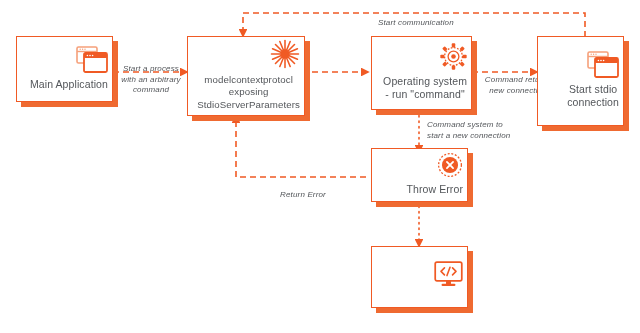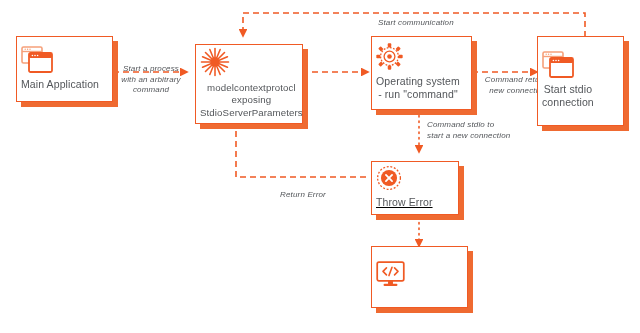--- a/index.html
+++ b/index.html
@@ -20,21 +20,21 @@
 
   
   .node {
     position: absolute;
     box-sizing: border-box;
     background: #ffffff;
     border: 1.6px solid #f05a24;
     box-shadow: 5px 5px 0 0 #ef6a31;
     display: flex;
     flex-direction: column;
-    align-items: flex-start;
+    align-items: flex-end;
     justify-content: center;
     padding: 6px 4px 8px 4px;
   }
   .node-icon {
     display: block;
     line-height: 0;
     margin-bottom: 5px;
   }
   .node-label {
     color: #53565a;
@@ -115,21 +115,21 @@
 
   <div class="edge-label center" style="left:112px; top:32px; width:78px;">Start a process
 with an arbitrary
 command</div>
 
   <div class="edge-label left" style="left:378px; top:18px; width:160px;">Start communication</div>
 
   <div class="edge-label center" style="left:466px; top:43px; width:104px;">Command returns
 new connection</div>
 
-  <div class="edge-label left" style="left:427px; top:120px; width:115px;">Command stdio to
+  <div class="edge-label left" style="left:427px; top:120px; width:115px;">Command system to
 start a new connection</div>
 
   <div class="edge-label center" style="left:243px; top:158px; width:120px;font-style:italic;">Return Error</div>
 
   <div class="node" style="left:16px; top:36px; width:97px; height:66px;">
     <span class="node-icon">
       <svg width="32" height="27" viewBox="0 0 32 27" xmlns="http://www.w3.org/2000/svg">
         <rect x="1" y="1" width="20" height="16" rx="1.5" fill="#ffffff" stroke="#f6a07a" stroke-width="1.6"></rect>
         <line x1="1" y1="5.5" x2="21" y2="5.5" stroke="#f6a07a" stroke-width="1.4"></line>
         <circle cx="4.2" cy="3.3" r="0.7" fill="#f6a07a"></circle>
@@ -138,21 +138,21 @@
         <rect x="8" y="7" width="23" height="19" rx="1.5" fill="#ffffff" stroke="#f05a24" stroke-width="1.8"></rect>
         <rect x="8" y="7" width="23" height="5" rx="1.5" fill="#f05a24"></rect>
         <circle cx="11.4" cy="9.5" r="0.8" fill="#ffffff"></circle>
         <circle cx="14.0" cy="9.5" r="0.8" fill="#ffffff"></circle>
         <circle cx="16.6" cy="9.5" r="0.8" fill="#ffffff"></circle>
       </svg>
     </span>
     <span class="node-label">Main Application</span>
   </div>
 
-  <div class="node" style="left:187px; top:44px; width:108px; height:80px;margin-left:8px;">
+  <div class="node" style="left:187px; top:36px; width:118px; height:80px;">
     <span class="node-icon">
       <svg width="30" height="30" viewBox="0 0 40 40" xmlns="http://www.w3.org/2000/svg">
         <g stroke="#f05a24" stroke-width="2.1" stroke-linecap="round">
           <line x1="20" y1="20" x2="20" y2="2"></line>
           <line x1="20" y1="20" x2="26.9" y2="3.4"></line>
           <line x1="20" y1="20" x2="32.7" y2="7.3"></line>
           <line x1="20" y1="20" x2="36.6" y2="13.1"></line>
           <line x1="20" y1="20" x2="38" y2="20"></line>
           <line x1="20" y1="20" x2="36.6" y2="26.9"></line>
           <line x1="20" y1="20" x2="32.7" y2="32.7"></line>
@@ -208,21 +208,21 @@
         <rect x="8" y="7" width="23" height="5" rx="1.5" fill="#f05a24"></rect>
         <circle cx="11.4" cy="9.5" r="0.8" fill="#ffffff"></circle>
         <circle cx="14.0" cy="9.5" r="0.8" fill="#ffffff"></circle>
         <circle cx="16.6" cy="9.5" r="0.8" fill="#ffffff"></circle>
       </svg>
     </span>
     <span class="node-label">Start stdio
 connection</span>
   </div>
 
-  <div class="node" style="left:371px; top:161px; width:88px; height:54px;text-decoration:underline;">
+  <div class="node" style="left:371px; top:148px; width:97px; height:54px;">
     <span class="node-icon">
       <svg width="26" height="26" viewBox="0 0 40 40" xmlns="http://www.w3.org/2000/svg">
         <circle cx="20" cy="20" r="17.5" fill="none" stroke="#f05a24" stroke-width="2" stroke-dasharray="3 2.6"></circle>
         <circle cx="20" cy="20" r="12.4" fill="#f05a24"></circle>
         <g stroke="#ffffff" stroke-width="2.8" stroke-linecap="round">
           <line x1="15.3" y1="15.3" x2="24.7" y2="24.7"></line>
           <line x1="24.7" y1="15.3" x2="15.3" y2="24.7"></line>
         </g>
       </svg>
     </span>

